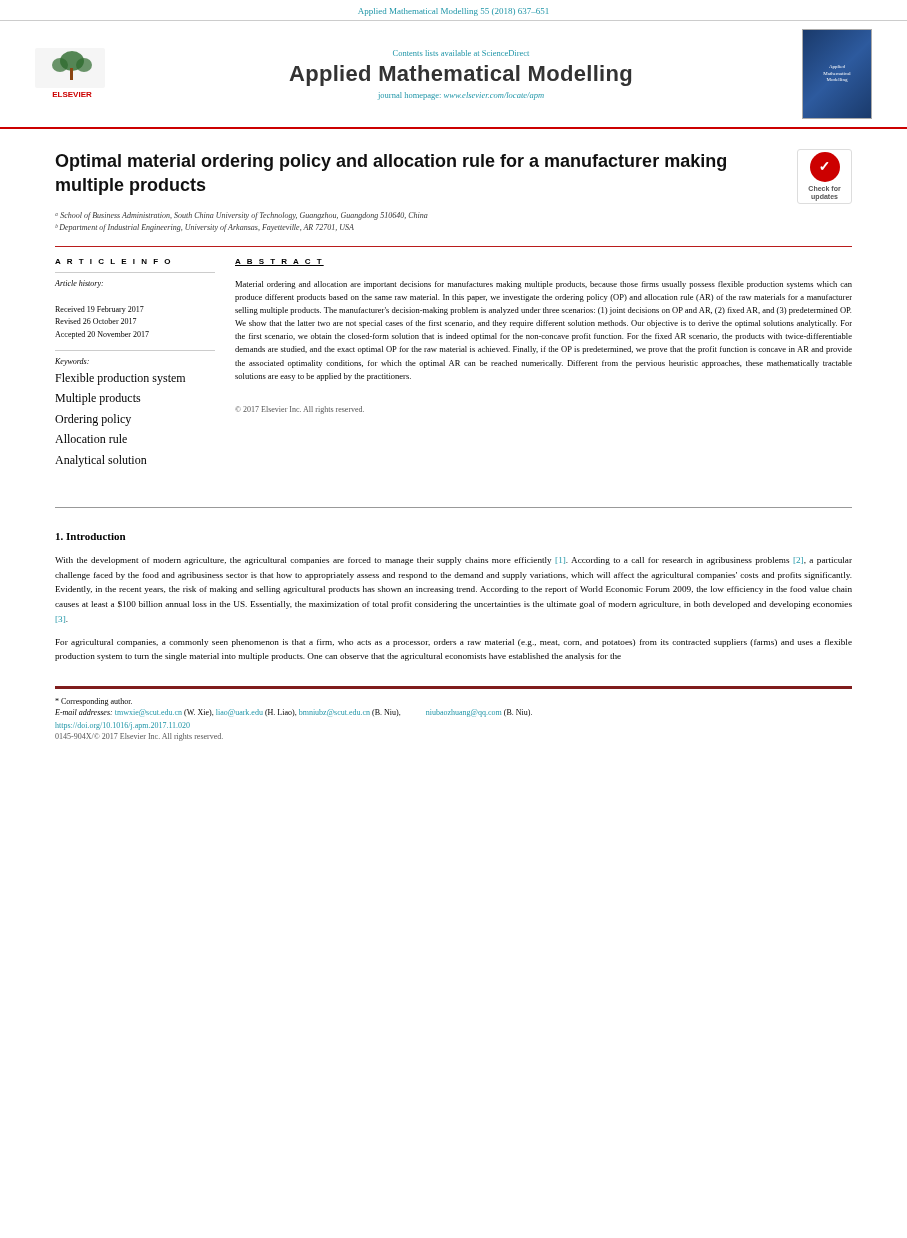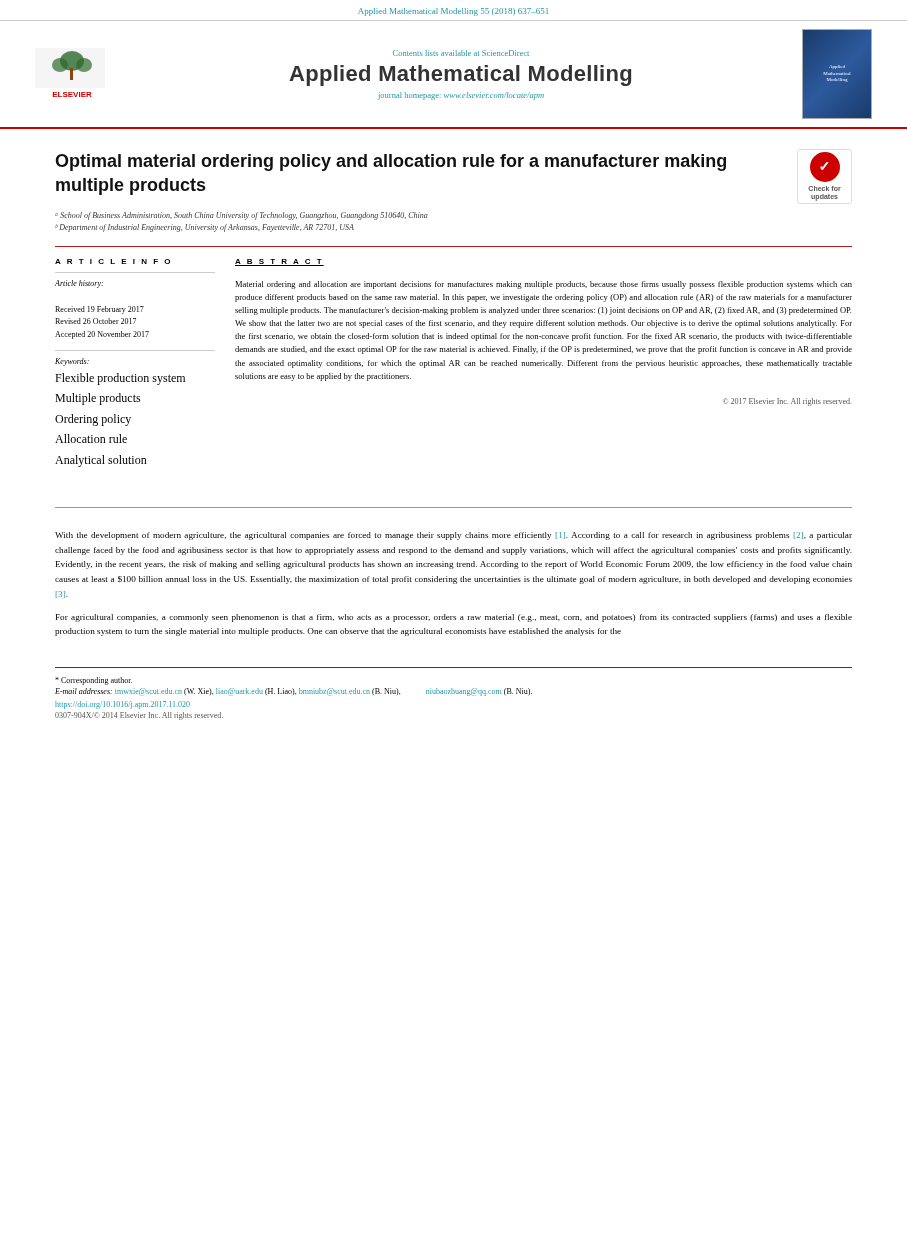--- a/index.html
+++ b/index.html
@@ -189,24 +189,23 @@
       text-decoration: underline;
     }
 
     .abstract-text {
       font-size: 8.5px;
       line-height: 1.55;
       text-align: justify;
     }
 
     .copyright {
-      text-align: right;
       font-size: 8px;
       color: #555;
-      margin-top: 14px;
+      margin-top: 22px;
       padding-bottom: 4px;
     }
 
     .divider {
       border: none;
       border-top: 1px solid #999;
       margin: 10px 55px;
     }
 
     .main-body {
@@ -227,22 +226,22 @@
       font-size: 9.2px;
       line-height: 1.6;
       margin-bottom: 8px;
     }
 
     .body-text .ref {
       color: #2196A8;
     }
 
     .footnote-area {
-      border-top: 1px solid #7f1d1d;
-      margin: 10px 55px 0;
+      border-top: 3px solid #7f1d1d;
+      margin: 4px 55px 0;
       padding: 8px 0 0;
       font-size: 8px;
     }
 
     .footnote-area .footnote-line {
       margin-bottom: 2px;
       font-size: 8px;
     }
 
     .doi-link {
@@ -371,20 +370,24 @@
       <div class="copyright">© 2017 Elsevier Inc. All rights reserved.</div>
     </div>
 
   </div>
 </div>
 
 <hr class="divider">
 
 <div class="main-body">
 
+  <div class="section-title">
+    <span>1.</span>
+    <span>Introduction</span>
+  </div>
 
   <div class="body-text">
     With the development of modern agriculture, the agricultural companies are forced to manage their supply chains more efficiently <span class="ref">[1]</span>. According to a call for research in agribusiness problems <span class="ref">[2]</span>, a particular challenge faced by the food and agribusiness sector is that how to appropriately assess and respond to the demand and supply variations, which will affect the agricultural companies' costs and profits significantly. Evidently, in the recent years, the risk of making and selling agricultural products has shown an increasing trend. According to the report of World Economic Forum 2009, the low efficiency in the food value chain causes at least a $100 billion annual loss in the US. Essentially, the maximization of total profit considering the uncertainties is the ultimate goal of modern agriculture, in both developed and developing economies <span class="ref">[3]</span>.
   </div>
 
   <div class="body-text">
     For agricultural companies, a commonly seen phenomenon is that a firm, who acts as a processor, orders a raw material (e.g., meat, corn, and potatoes) from its contracted suppliers (farms) and uses a flexible production system to turn the single material into multiple products. One can observe that the agricultural economists have established the analysis for the
   </div>
 
 </div>
@@ -398,14 +401,14 @@
     <span style="color:#2196A8;">tmwxie@scut.edu.cn</span>
     <span> (W. Xie), </span>
     <span style="color:#2196A8;">liao@uark.edu</span>
     <span> (H. Liao), </span>
     <span style="color:#2196A8;">bmniubz@scut.edu.cn</span>
     <span> (B. Niu), </span>
     <span style="color:#2196A8;padding-left:23px;">niubaozhuang@qq.com</span>
     <span> (B. Niu).</span>
   </div>
   <div class="doi-link" style="color:#2196A8;cursor:pointer;">https://doi.org/10.1016/j.apm.2017.11.020</div>
-  <div class="copyright-footer">0307-904X/© 2014 Elsevier Inc. All rights reserved.</div>
+  <div class="copyright-footer">0145-904X/© 2017 Elsevier Inc. All rights reserved.</div>
 </div>
 
 </body></html>

